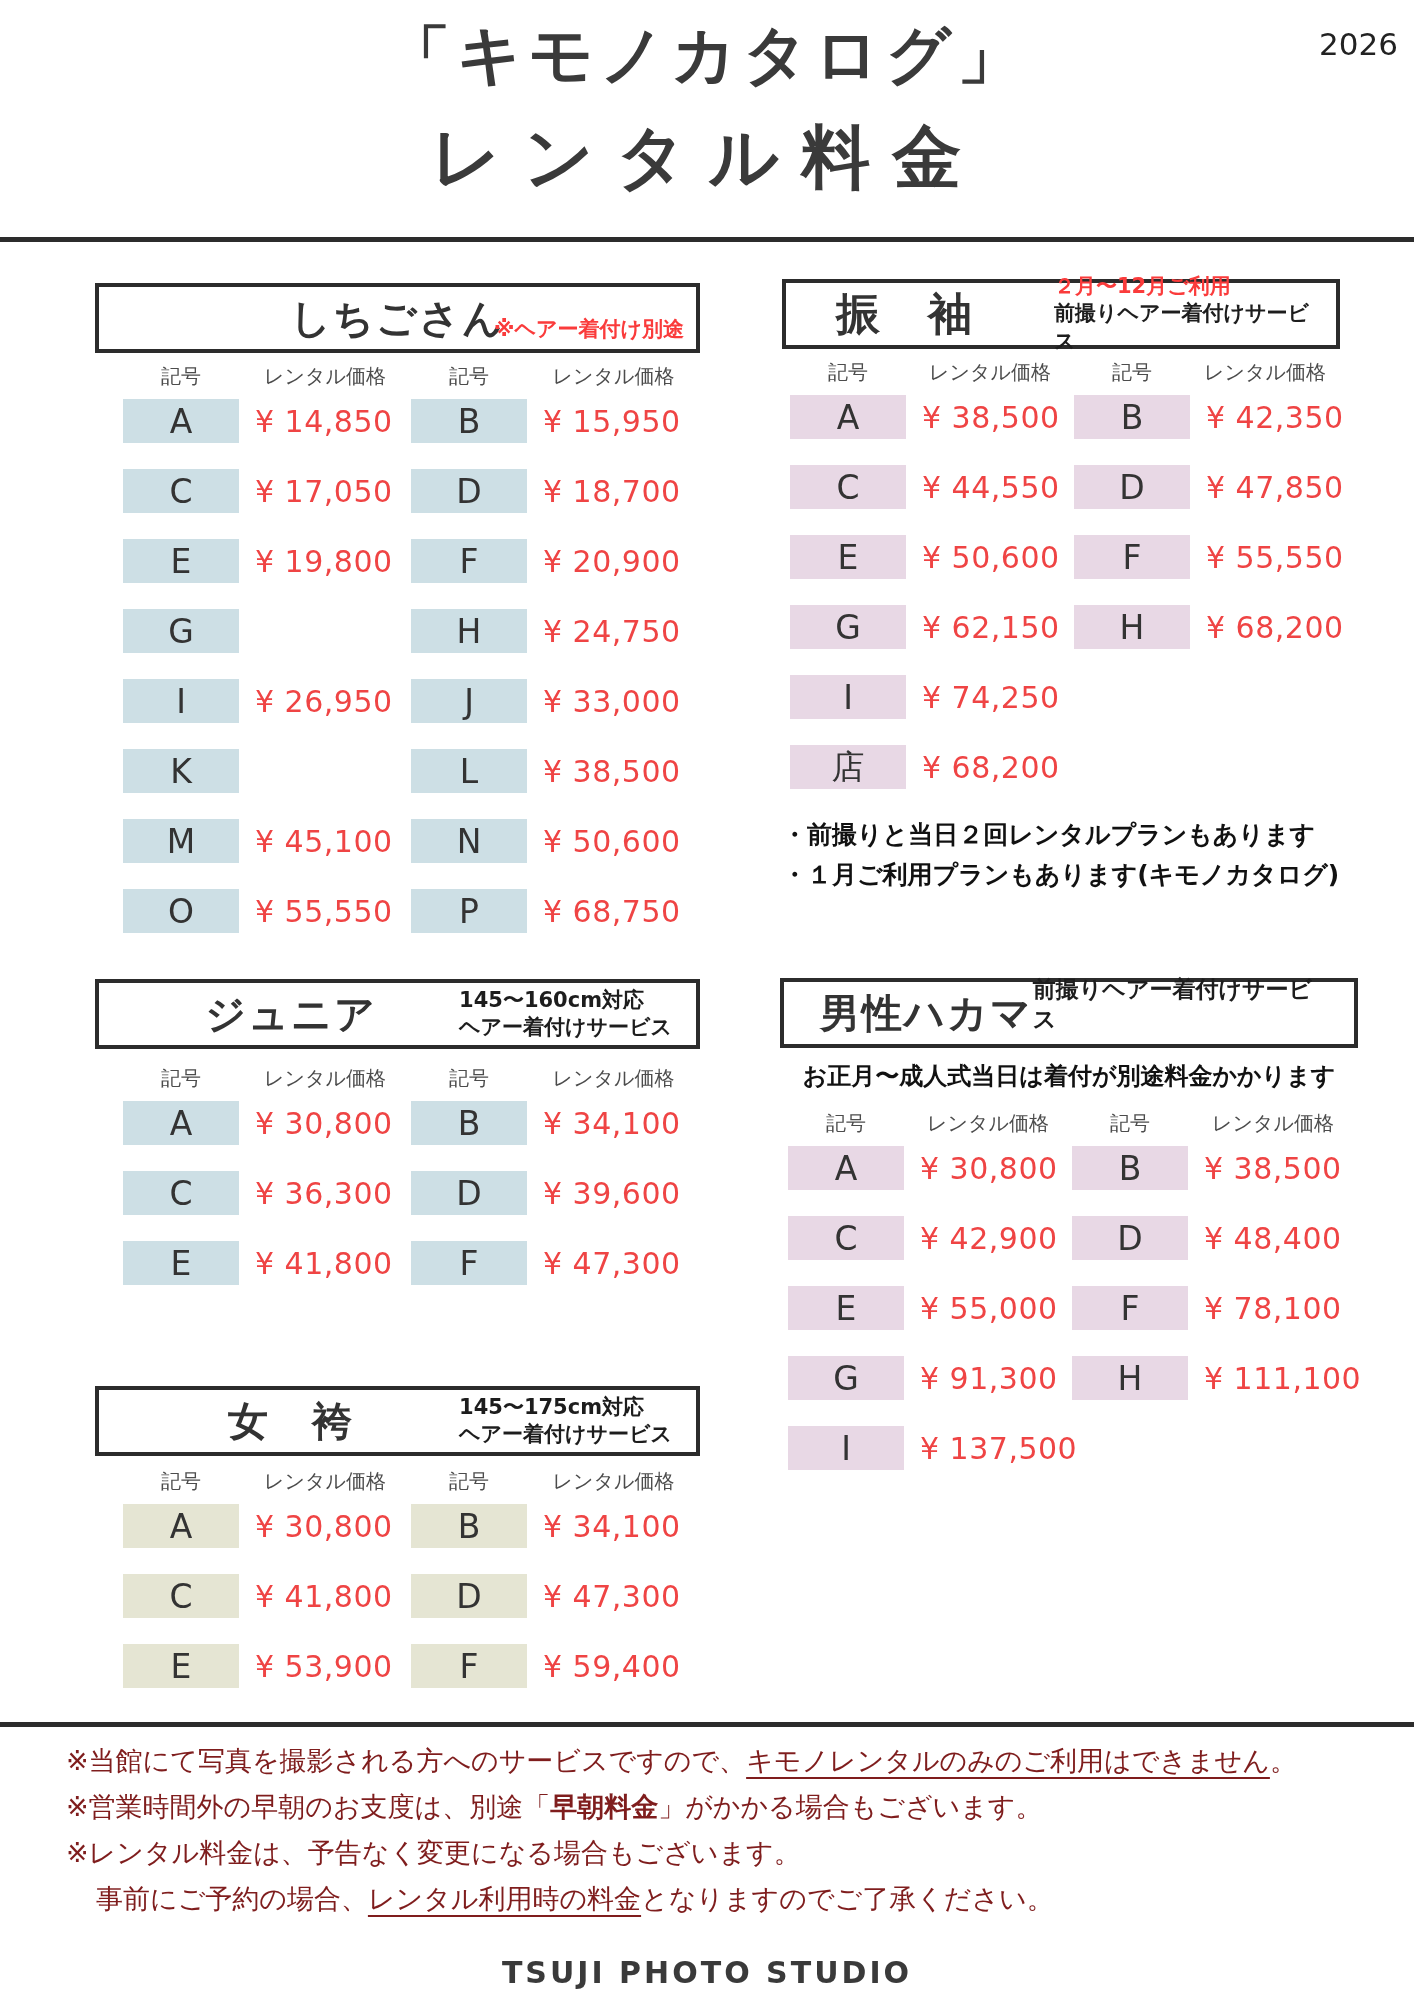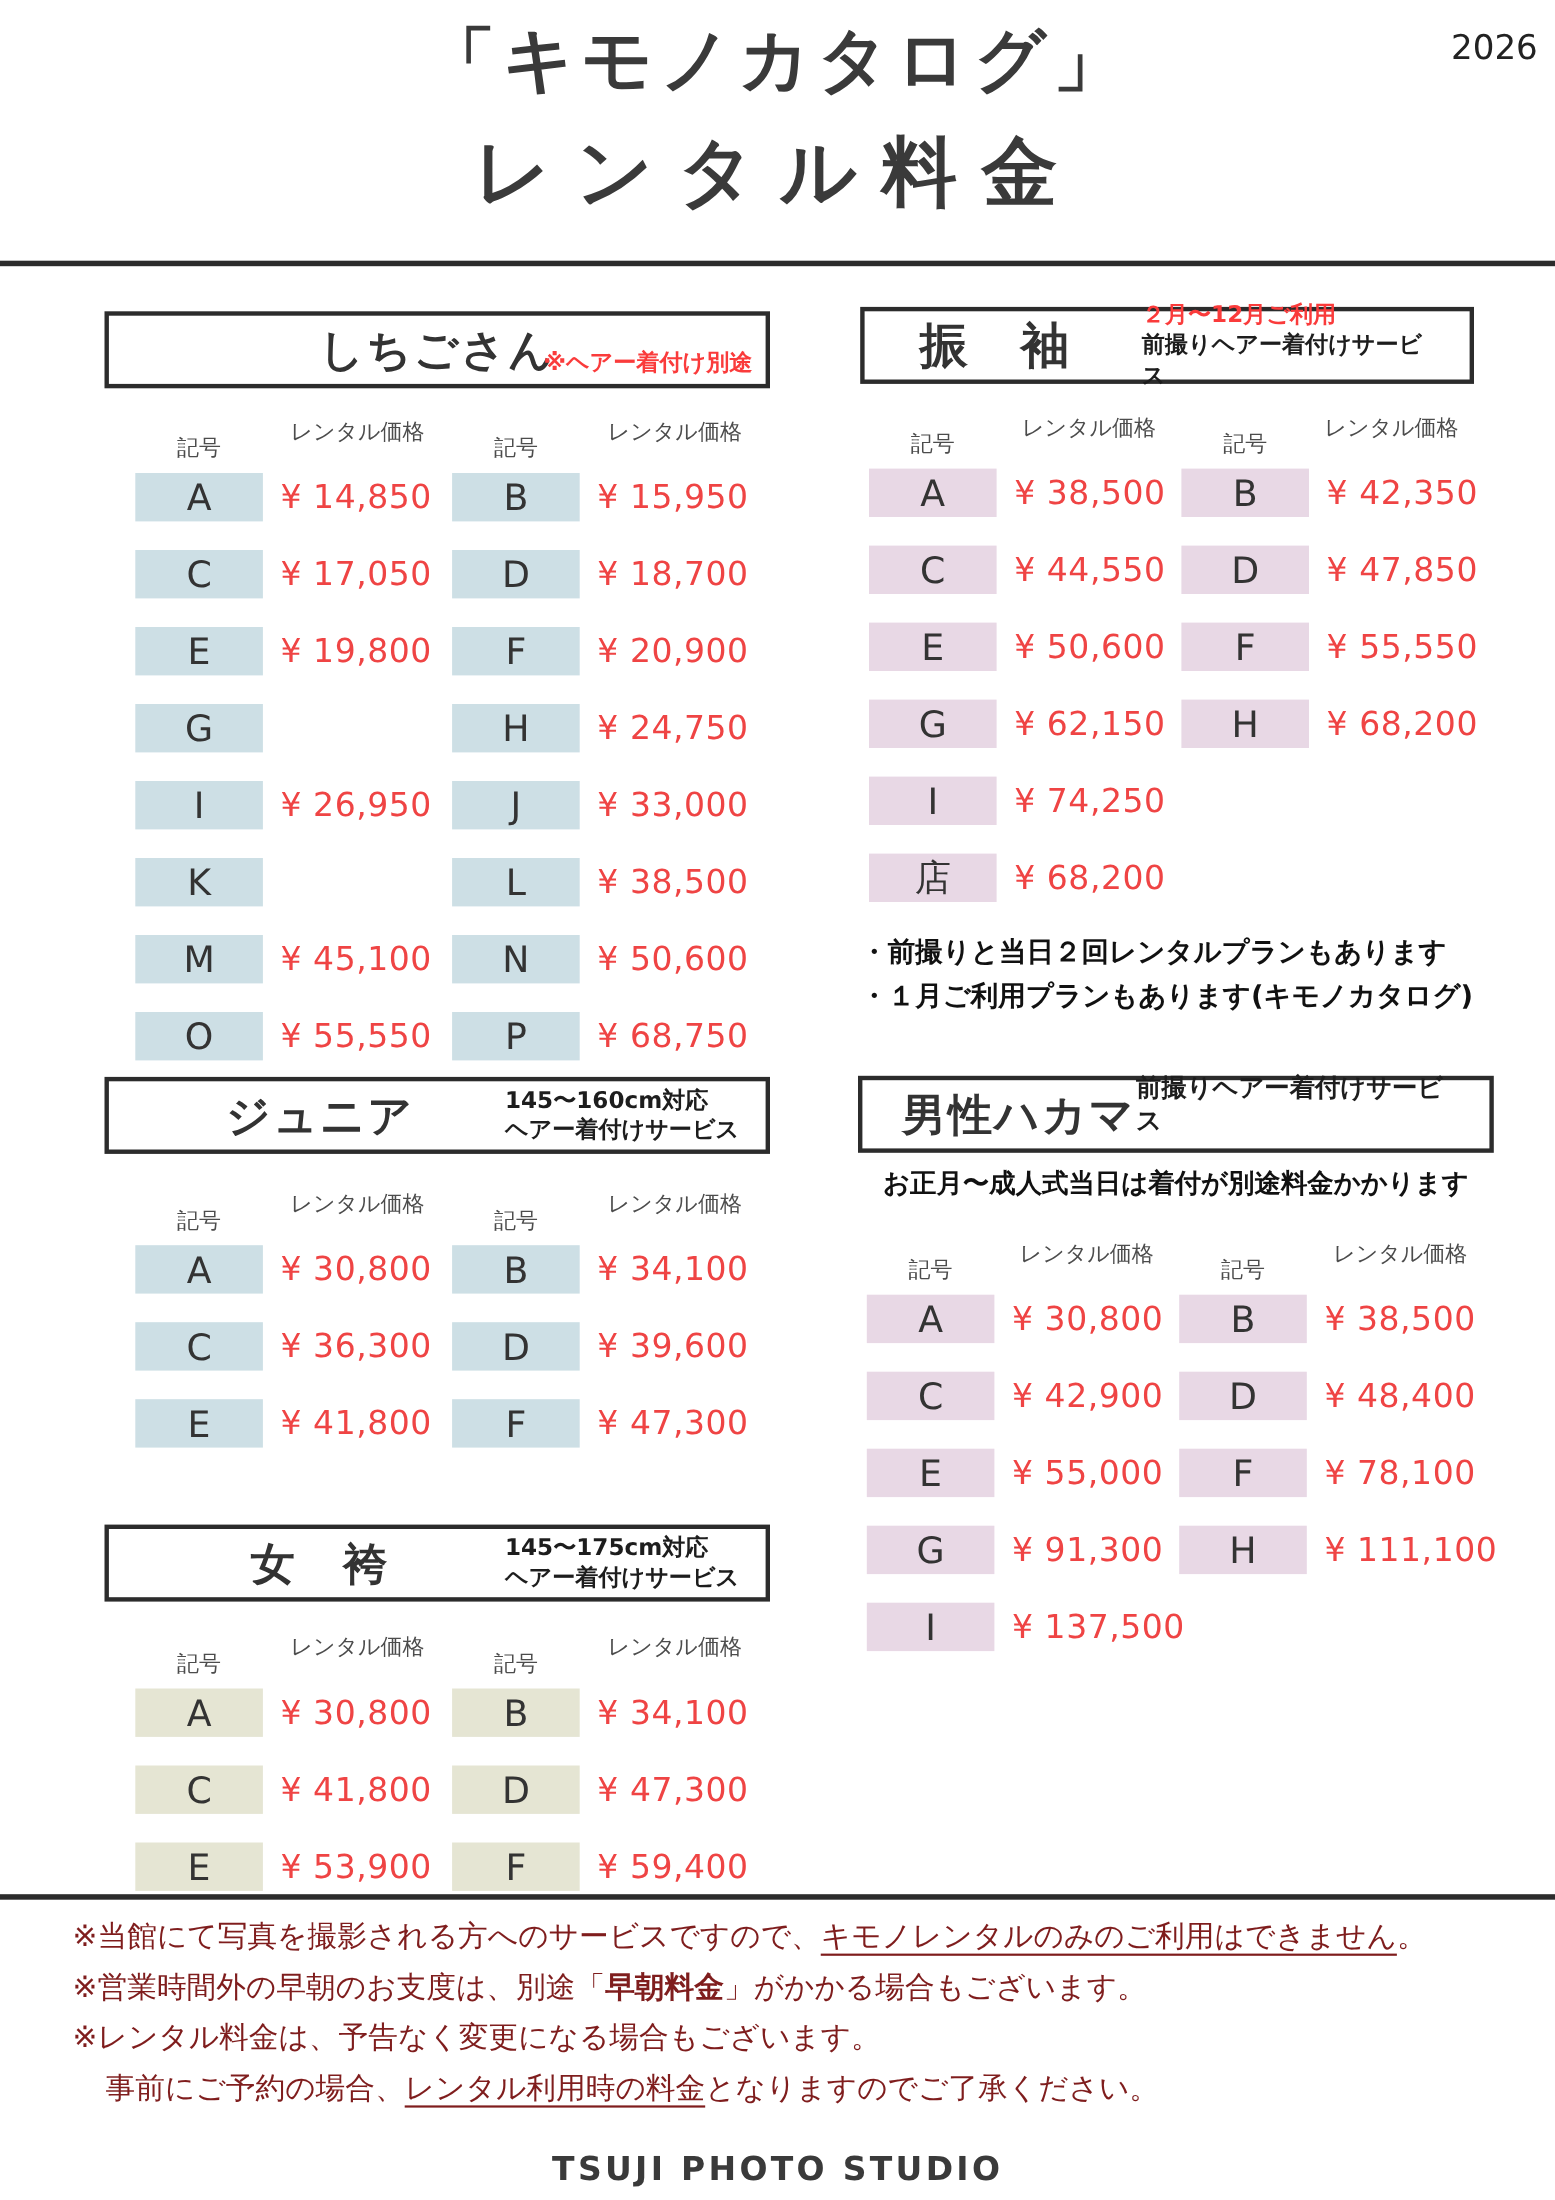--- a/index.html
+++ b/index.html
@@ -22,33 +22,33 @@
   #sec-junior   { left:95px;  top:979px;  width:605px; }
   #sec-mhakama  { left:780px; top:978px;  width:578px; }
   #sec-whakama  { left:95px;  top:1386px; width:605px; }
 
   .tbox { box-sizing:border-box; border:4px solid #2c2c2c; height:70px; display:flex; align-items:center; position:relative; padding:0 24px; background:#fff; }
   .ttitle { font-size:40px; font-weight:800; color:#333; letter-spacing:2px; white-space:nowrap; }
   .ttitle.center { flex:1; text-align:center; }
   #sec-furisode .ttitle { font-size:44px; padding-left:26px; }
   #sec-mhakama .ttitle { padding-left:12px; }
   .tbox-note { font-size:21px; font-weight:800; line-height:1.3; color:#1d1d1d; text-align:left; }
-  #sec-furisode .tbox-note { margin-left:64px; }
+  #sec-furisode .tbox-note { margin-left:80px; }
   #sec-mhakama .tbox-note { margin-left:auto; align-self:flex-end; padding-bottom:9px; padding-right:6px; font-size:23px; }
   .note-red { color:#fa3b3b; }
   .note-red-br { position:absolute; right:12px; bottom:6px; font-size:21px; font-weight:800; color:#fa3b3b; }
   .sub-note { margin-top:12px; text-align:center; font-size:24px; font-weight:800; color:#111; white-space:nowrap; }
 
   .thead, .trow { display:grid; grid-template-columns:116px 172px 116px 1fr; padding-left:28px; align-items:center; }
   .right .thead, .right .trow { grid-template-columns:116px 168px 116px 1fr; padding-left:8px; }
   .thead { font-size:20px; color:#4c4c4c; margin-top:10px; margin-bottom:9px; }
   #sec-junior .thead { margin-top:16px; }
   #sec-whakama .thead { margin-top:12px; }
   #sec-mhakama .thead { margin-top:18px; }
-  .hsym { text-align:center;margin-top:31px; }
+  .hsym { text-align:center; }
   .hprice { text-align:center; }
 
   .trow { margin-bottom:26px; }
   .kcell { height:44px; display:flex; align-items:center; justify-content:center; font-size:33px; font-weight:500; color:#333; }
   .c-blue  { background:#cddfe5; }
   .c-pink  { background:#e8d8e5; }
   .c-beige { background:#e5e5d3; }
   .price { padding-left:16px; font-size:30px; color:#ef4444; letter-spacing:0.5px; white-space:nowrap; }
 
   .fnotes { margin-top:14px; font-size:25px; font-weight:800; color:#111; line-height:1.6; white-space:nowrap; }

